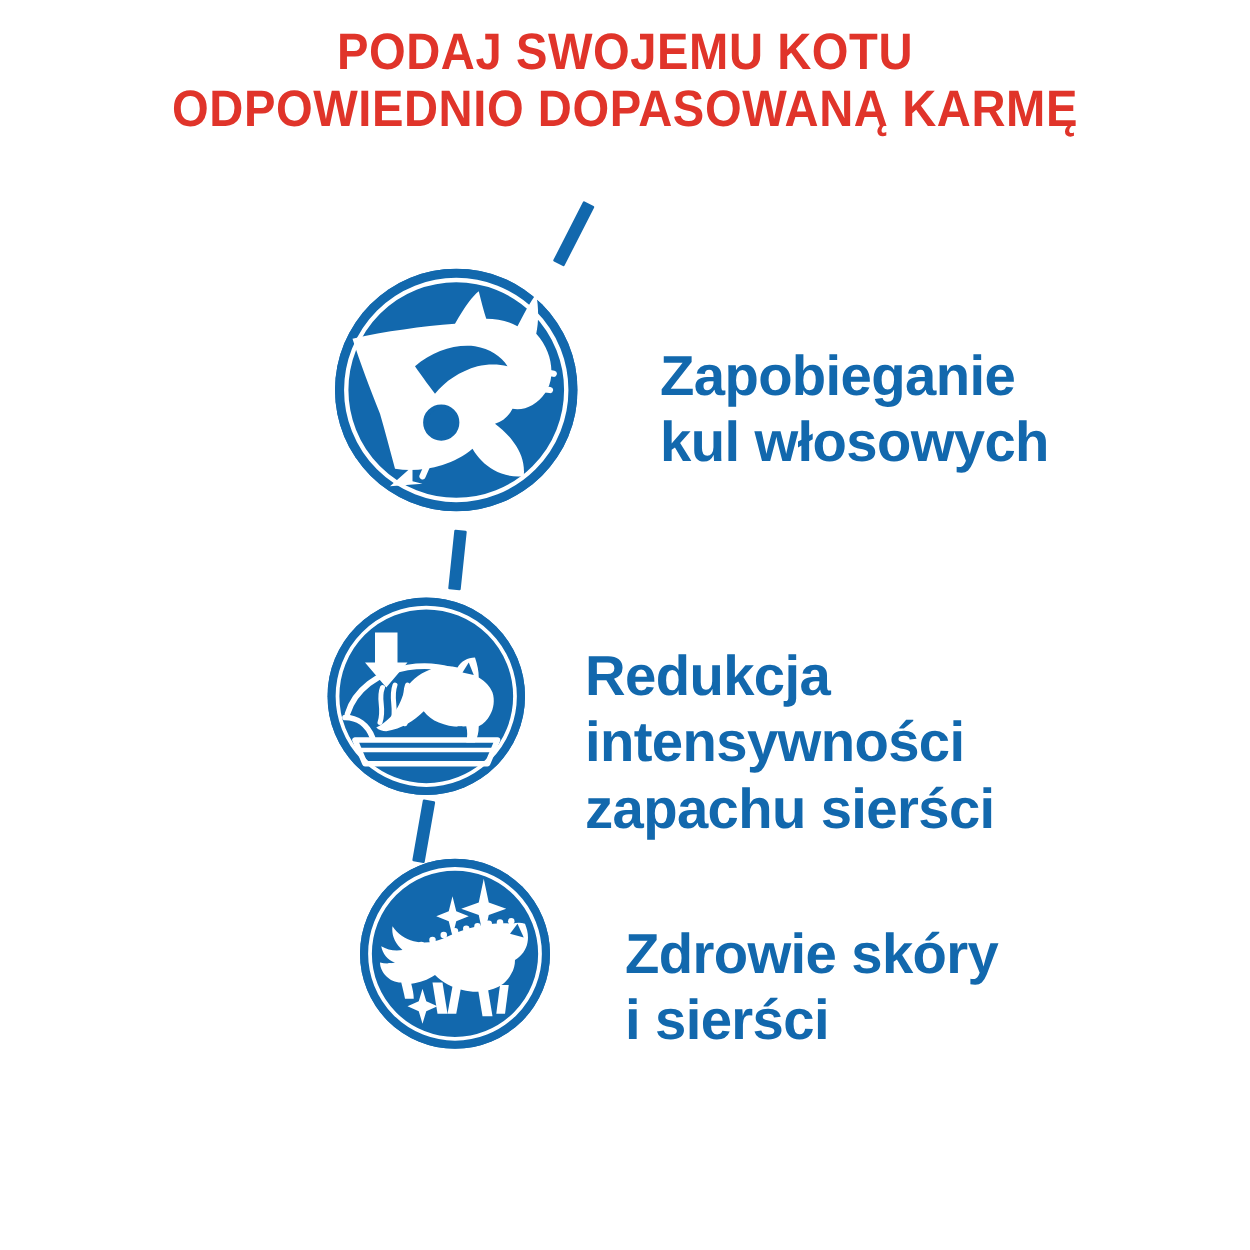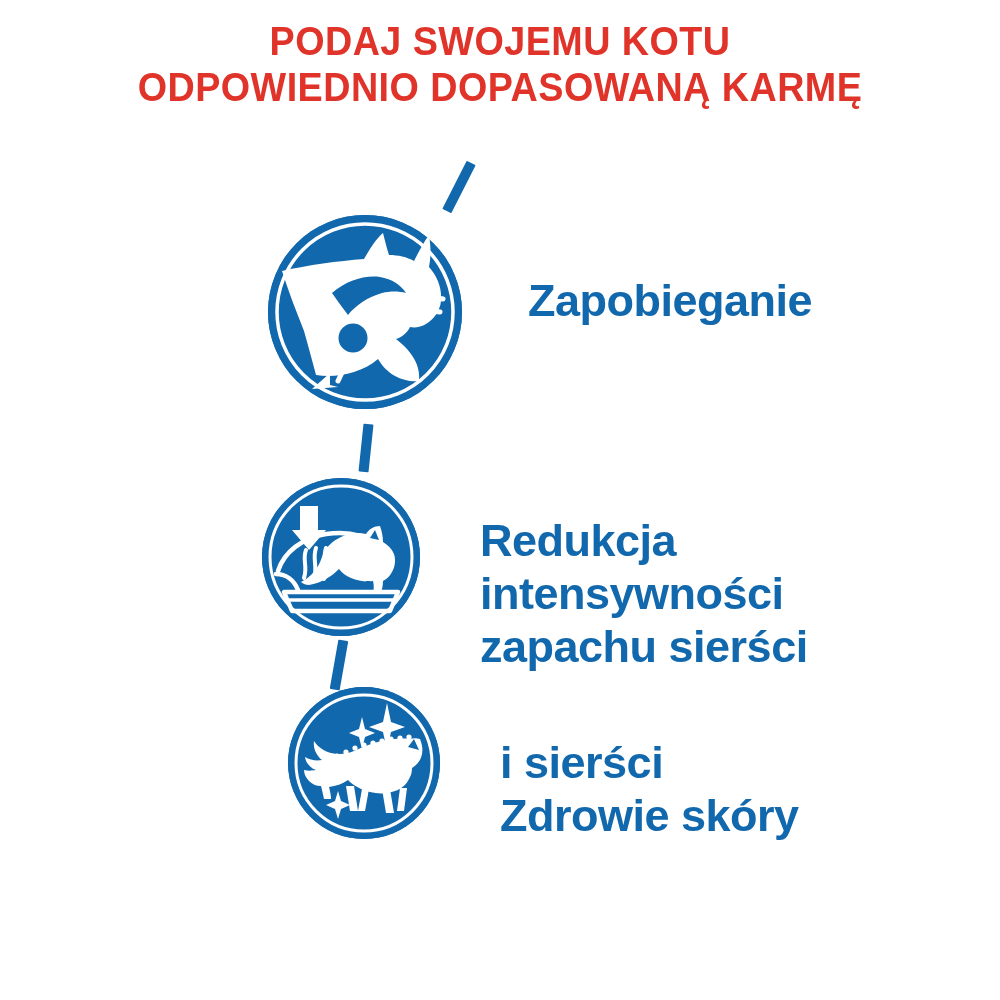--- a/index.html
+++ b/index.html
@@ -163,20 +163,21 @@
 
         <circle cx="85" cy="123" r="17" fill="#1268AD" stroke="#ffffff" stroke-width="5"></circle>
         <circle cx="85" cy="123" r="11" fill="#1268AD"></circle>
 
         <path fill="#ffffff" d="M 44 174 L 62 158 L 62 170 L 70 172 Z"></path>
       </svg>
     </div>
 
     <div class="benefit-text" style="left:528px; top:238px;">
       <span class="bt-line">Zapobieganie</span>
+      <span class="bt-line">kul włosowych</span>
     </div>
   </div>
 
   <div class="benefit">
 
     <div class="icon-circle" style="left:262px; top:478px; width:158px; height:158px;">
       <svg viewBox="0 0 158 158" width="158" height="158" aria-hidden="true">
         <circle cx="79" cy="79" r="79" fill="#1268AD"></circle>
         <circle cx="79" cy="79" r="71" fill="none" stroke="#ffffff" stroke-width="3"></circle>
 
@@ -218,21 +219,21 @@
 
         <path fill="none" stroke="#ffffff" stroke-width="4.5" stroke-linecap="round" d="
           M 14 96 C 24 96, 32 102, 36 112"></path>
 
         <path fill="none" stroke="#ffffff" stroke-width="4.5" stroke-linejoin="round" d="
           M 22 114 L 136 114 L 128 133 L 30 133 Z"></path>
         <path fill="none" stroke="#ffffff" stroke-width="3.5" d="M 25 122 L 133 122"></path>
       </svg>
     </div>
 
-    <div class="benefit-text" style="left:480px; top:478px;">
+    <div class="benefit-text" style="left:468px; top:478px;">
       <span class="bt-line">Redukcja</span>
       <span class="bt-line">intensywności</span>
       <span class="bt-line">zapachu sierści</span>
     </div>
   </div>
 
   <div class="benefit">
 
     <div class="icon-circle" style="left:288px; top:687px; width:152px; height:152px;">
       <svg viewBox="0 0 152 152" width="152" height="152" aria-hidden="true">
@@ -285,22 +286,22 @@
           <circle cx="121" cy="50" r="2.6"></circle>
         </g>
 
         <path fill="#ffffff" d="M 99 16 L 103 35 L 117 40 L 103 45 L 99 64 L 95 45 L 81 40 L 95 35 Z"></path>
         <path fill="#ffffff" d="M 74 30 L 77 42 L 87 46 L 77 50 L 74 62 L 71 50 L 61 46 L 71 42 Z"></path>
         <path fill="#ffffff" d="M 50 104 L 53 114 L 62 118 L 53 122 L 50 132 L 47 122 L 38 118 L 47 114 Z"></path>
       </svg>
     </div>
 
     <div class="benefit-text" style="left:500px; top:700px;">
+      <span class="bt-line">Zdrowie skóry</span>
       <span class="bt-line">i sierści</span>
-      <span class="bt-line">Zdrowie skóry</span>
     </div>
   </div>
 
   <div id="footer-bar-left"></div>
   <div id="footer-bar-right"></div>
 
   <div id="crown">
     <svg viewBox="0 0 110 62" width="110" height="62" aria-hidden="true">
       <g fill="#D8382C">
 

